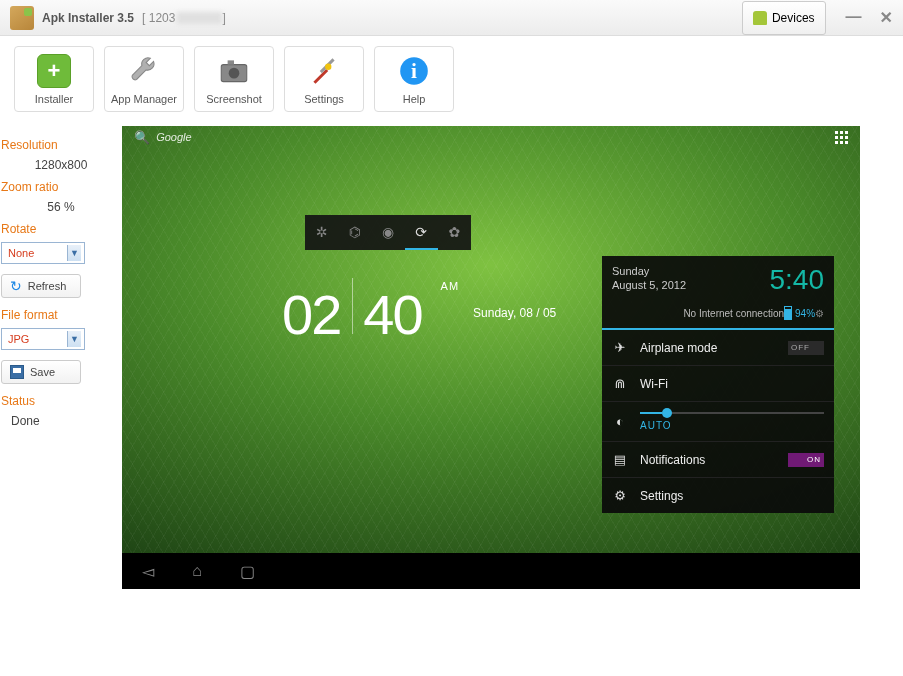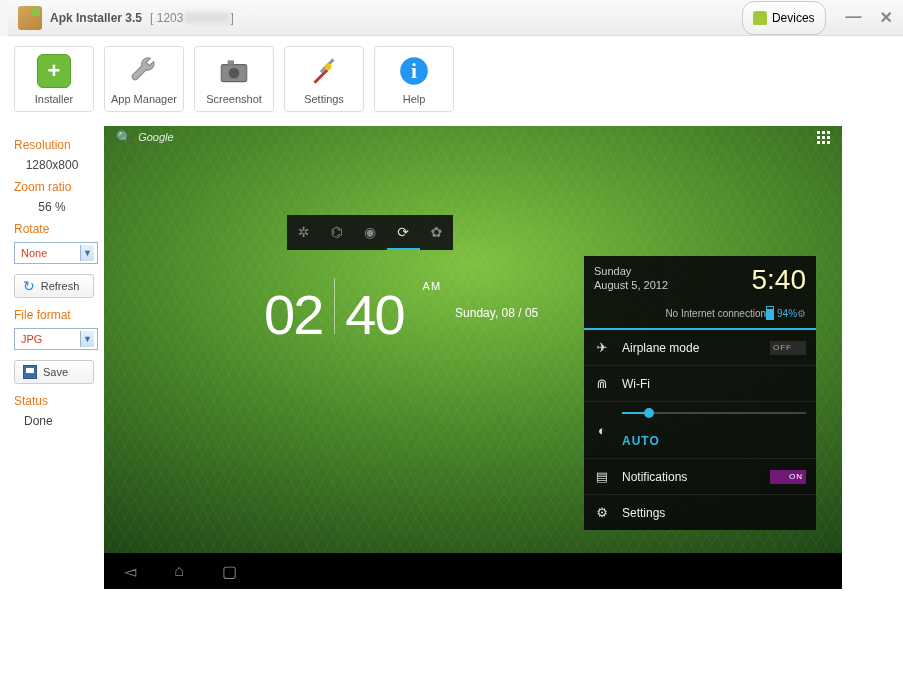--- a/index.html
+++ b/index.html
@@ -11,21 +11,20 @@
   height: 676px;
   overflow: hidden;
 }
 .titlebar {
   height: 36px;
   background: linear-gradient(#fafafa, #ececec);
   border-bottom: 1px solid #ddd;
   display: flex;
   align-items: center;
   padding: 0 10px;
-  margin-left: 8px;
 }
 .titlebar-icon {
   width: 24px; height: 24px;
   background: linear-gradient(145deg, #d4a85c, #b8863a);
   border-radius: 3px;
   margin-right: 8px;
   position: relative;
 }
 .titlebar-icon::after {
   content: '';
@@ -42,21 +41,21 @@
   width: 45px; height: 12px;
   background: #e0e0e0;
   filter: blur(2px);
   vertical-align: middle;
   margin-left: 2px;
 }
 .spacer { flex: 1; }
 .devices-btn {
   background: linear-gradient(#fff, #f0f0f0);
   border: 1px solid #ccc;
-  border-radius: 12px;
+  border-radius: 3px;
   padding: 9px 10px;
   font-size: 12px;
   display: flex;
   align-items: center;
   gap: 5px;
   cursor: pointer;
 }
 .android-icon {
   width: 14px; height: 14px;
   background: #a4c639;
@@ -94,22 +93,22 @@
 }
 .tool-icon { width: 34px; height: 34px; display: flex; align-items: center; justify-content: center; }
 .icon-installer { background: #6fbb3a; border-radius: 6px; border: 1px solid #5aa028; display: flex; align-items: center; justify-content: center; color: #fff; font-size: 22px; font-weight: bold; }
 
 .content {
   display: flex;
   background: #fff;
   height: calc(676px - 36px - 88px);
 }
 .sidebar {
-  width: 104px;
-  padding: 6px 14px;
+  width: 122px;
+  padding: 6px 1px;
 }
 .side-label { color: #e77817; font-size: 12px; margin-top: 8px; margin-bottom: 6px; font-weight: normal; }
 .side-value { color: #444; font-size: 12px; text-align: center; margin-bottom: 6px; }
 .combo {
   width: 84px;
   height: 22px;
   border: 1px solid #9ab5d3;
   background: #fff;
   display: flex;
   align-items: center;
@@ -217,21 +216,21 @@
   color: #eee;
   font-size: 11px;
 }
 .notif-header {
   display: flex;
   justify-content: space-between;
   align-items: flex-start;
   padding: 8px 10px 6px;
 }
 .notif-header-left { line-height: 1.3; color: #ccc; }
-.notif-header-time { font-size: 28px; font-weight: 300; color: #fef9c3; }
+.notif-header-time { font-size: 28px; font-weight: 300; color: #14b8a6; }
 .notif-status {
   padding: 4px 10px 8px;
   border-bottom: 2px solid #33b5e5;
   display: flex;
   align-items: center;
   gap: 0;
   justify-content: flex-end;
   font-size: 10px;
   color: #bbb;
 }
@@ -247,21 +246,21 @@
 }
 .notif-row-icon { width: 16px; text-align: center; font-size: 13px; color: #ddd; }
 .notif-row-label { flex: 1; font-size: 12px; }
 .toggle { width: 36px; height: 14px; background: #333; font-size: 8px; color: #aaa; display:flex; align-items:center; justify-content:center; letter-spacing: 1px; }
 .toggle.on { background: #701a75; color: #fff; justify-content: flex-end; padding-right: 3px; }
 .toggle.off { justify-content: flex-start; padding-left: 3px; background: #2a2a2a; }
 .brightness-row { display:flex; align-items:center; padding: 10px; gap: 12px; border-bottom: 1px solid #222; }
 .bright-track { flex:1; height:2px; background:#444; position:relative; }
 .bright-track::before { content:''; position:absolute; left:0; top:0; height:2px; width:12%; background:#33b5e5; }
 .bright-handle { position:absolute; left:12%; top:-4px; width:10px; height:10px; background:#33b5e5; border-radius:50%; }
-.bright-auto { font-size:12px; color:#33b5e5; margin-top:20px; letter-spacing: 1px; font-weight: bold; }
+.bright-auto { font-size:10px; color:#33b5e5; margin-top:6px; letter-spacing: 1px; }
 
 .navbar {
   position: absolute;
   bottom: 0; left: 0; right: 0;
   height: 36px;
   background: #000;
   display: flex;
   align-items: center;
   padding: 0 20px;
   gap: 38px;

